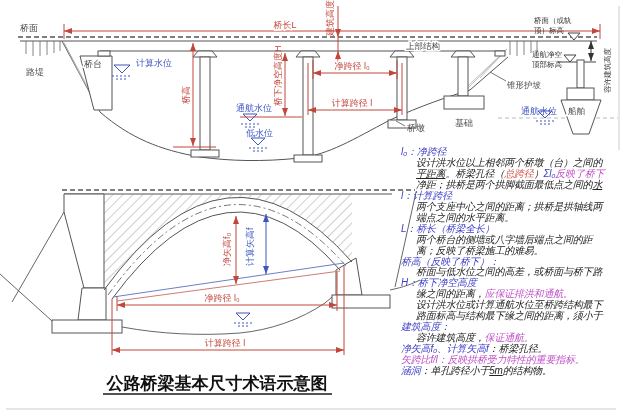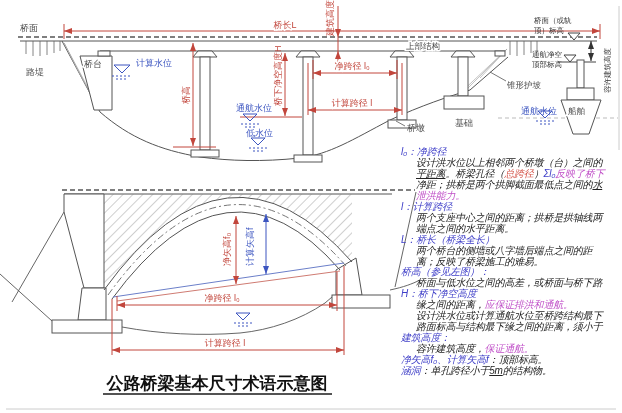--- a/index.html
+++ b/index.html
@@ -254,31 +254,31 @@
   <line x1="619" y1="6" x2="619" y2="150" style="stroke:var(--c-frame_gray)" stroke-width="1"></line>
   <line x1="6" y1="409" x2="616" y2="409" style="stroke:var(--c-frame_gray)" stroke-width="1"></line>
 </svg>
 
 
 <div class="glossary">
       <div class="gloss-line term"><span class="c-term">l₀：净跨径</span></div>
       <div class="gloss-line"><span class="c-dark">设计洪水位以上相邻两个桥墩（台）之间的</span></div>
       <div class="gloss-line"><span class="c-dark u">平距离</span><span class="c-dark">。桥梁孔径（</span><span class="c-red">总跨径</span><span class="c-dark">）</span><span class="c-term">Σl₀</span><span class="c-magenta">反映了桥下</span></div>
       <div class="gloss-line"><span class="c-dark">净距；拱桥是两个拱脚截面最低点之间的</span><span class="c-dark u">水</span></div>
-      <div class="gloss-line"><span class="c-magenta">泄洪能力。</span></div>
       <div class="gloss-line term"><span class="c-term">l：计算跨径</span></div>
       <div class="gloss-line"><span class="c-dark">两个支座中心之间的距离；拱桥是拱轴线两</span></div>
       <div class="gloss-line"><span class="c-dark">端点之间的水平距离。</span></div>
       <div class="gloss-line term"><span class="c-term">L：桥长（桥梁全长）</span></div>
       <div class="gloss-line"><span class="c-dark">两个桥台的侧墙或八字墙后端点之间的距</span></div>
       <div class="gloss-line"><span class="c-dark">离；反映了桥梁施工的难易。</span></div>
-      <div class="gloss-line term"><span class="c-term">桥高（参见左图）：</span></div>
+      <div class="gloss-line term"><span class="c-term">桥高（反映了桥下）：</span></div>
       <div class="gloss-line"><span class="c-dark">桥面与低水位之间的高差，或桥面与桥下路</span></div>
       <div class="gloss-line term"><span class="c-term">H：桥下净空高度</span></div>
       <div class="gloss-line"><span class="c-dark">缘之间的距离，</span><span class="c-magenta">应保证排洪和通航。</span></div>
       <div class="gloss-line"><span class="c-dark">设计洪水位或计算通航水位至桥跨结构最下</span></div>
       <div class="gloss-line"><span class="c-dark">路面标高与结构最下缘之间的距离，须小于</span></div>
       <div class="gloss-line term"><span class="c-term">建筑高度：</span></div>
       <div class="gloss-line"><span class="c-dark">容许建筑高度，</span><span class="c-magenta">保证通航。</span></div>
-      <div class="gloss-line term"><span class="c-term">净矢高f₀、计算矢高f</span><span class="c-dark">：顶部标高。</span></div>
+      <div class="gloss-line term"><span class="c-term">净矢高f₀、计算矢高f</span><span class="c-dark">：桥梁孔径。</span></div>
+      <div class="gloss-line term"><span class="c-magenta">矢跨比f/l：反映拱桥受力特性的重要指标。</span></div>
       <div class="gloss-line term"><span class="c-term">涵洞</span><span class="c-dark">：单孔跨径小于</span><span class="c-dark u">5m</span><span class="c-dark">的结构物。</span></div>
     </div>
 </div>
 
 </body></html>

